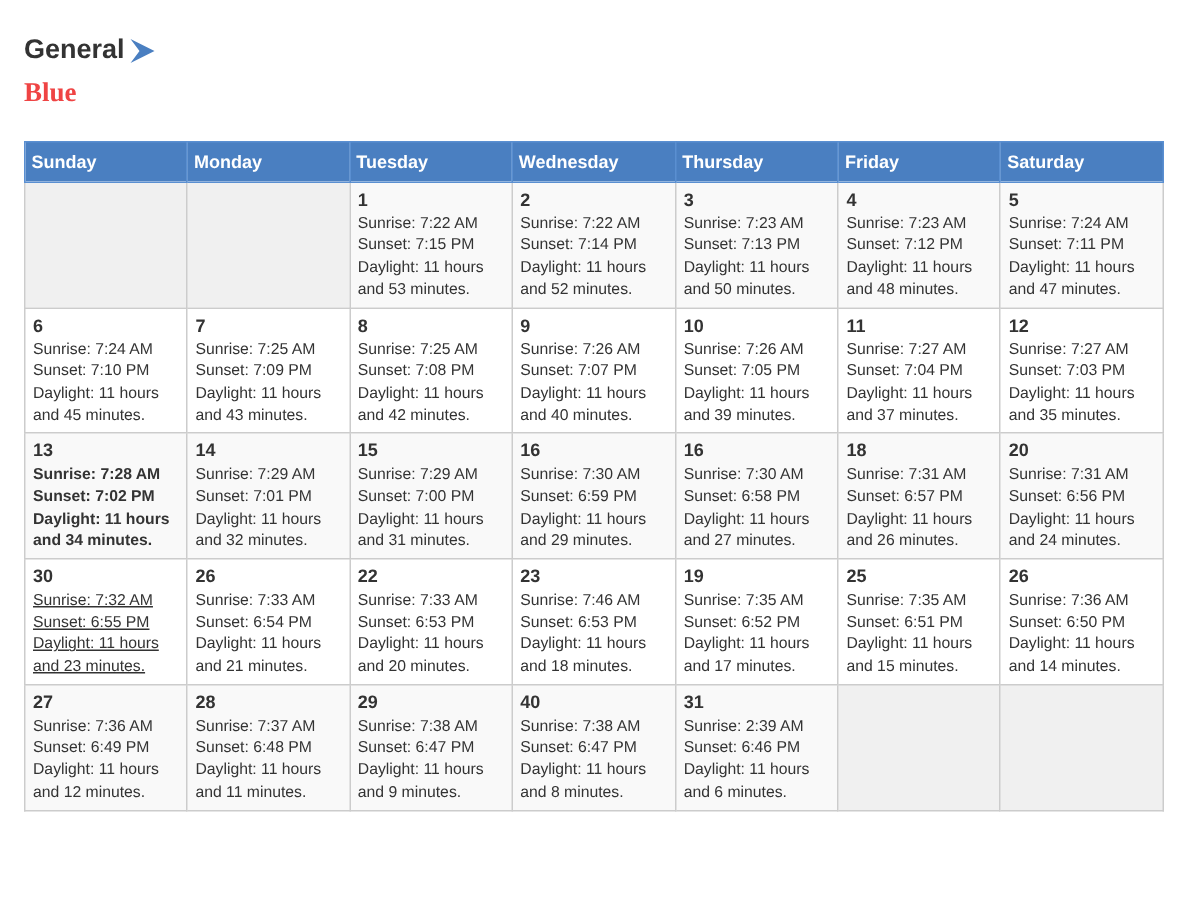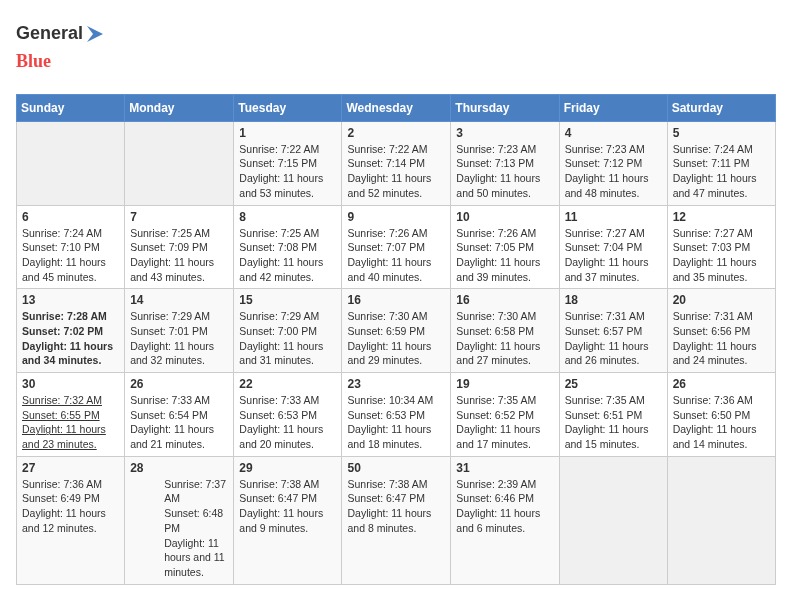--- a/index.html
+++ b/index.html
@@ -245,21 +245,21 @@
 Daylight: 11 hours and 21 minutes.</div>
         </td>
         <td>
           <div class="day-num">22</div>
           <div class="day-info" style="white-space: pre-line;">Sunrise: 7:33 AM
 Sunset: 6:53 PM
 Daylight: 11 hours and 20 minutes.</div>
         </td>
         <td>
           <div class="day-num">23</div>
-          <div class="day-info" style="white-space: pre-line;">Sunrise: 10:34 AM
+          <div class="day-info" style="white-space: pre-line;">Sunrise: 7:46 AM
 Sunset: 6:53 PM
 Daylight: 11 hours and 18 minutes.</div>
         </td>
         <td>
           <div class="day-num">19</div>
           <div class="day-info" style="white-space: pre-line;">Sunrise: 7:35 AM
 Sunset: 6:52 PM
 Daylight: 11 hours and 17 minutes.</div>
         </td>
         <td>
@@ -277,32 +277,32 @@
       </tr>
       <tr>
         <td>
           <div class="day-num">27</div>
           <div class="day-info" style="white-space: pre-line;">Sunrise: 7:36 AM
 Sunset: 6:49 PM
 Daylight: 11 hours and 12 minutes.</div>
         </td>
         <td>
           <div class="day-num">28</div>
-          <div class="day-info" style="white-space: pre-line; margin-left: 34px;">Sunrise: 7:37 AM
+          <div class="day-info" style="white-space: pre-line;">Sunrise: 7:37 AM
 Sunset: 6:48 PM
 Daylight: 11 hours and 11 minutes.</div>
         </td>
         <td>
           <div class="day-num">29</div>
           <div class="day-info" style="white-space: pre-line;">Sunrise: 7:38 AM
 Sunset: 6:47 PM
 Daylight: 11 hours and 9 minutes.</div>
         </td>
         <td>
-          <div class="day-num">50</div>
+          <div class="day-num">40</div>
           <div class="day-info" style="white-space: pre-line;">Sunrise: 7:38 AM
 Sunset: 6:47 PM
 Daylight: 11 hours and 8 minutes.</div>
         </td>
         <td>
           <div class="day-num">31</div>
           <div class="day-info" style="white-space: pre-line;">Sunrise: 2:39 AM
 Sunset: 6:46 PM
 Daylight: 11 hours and 6 minutes.</div>
         </td>

